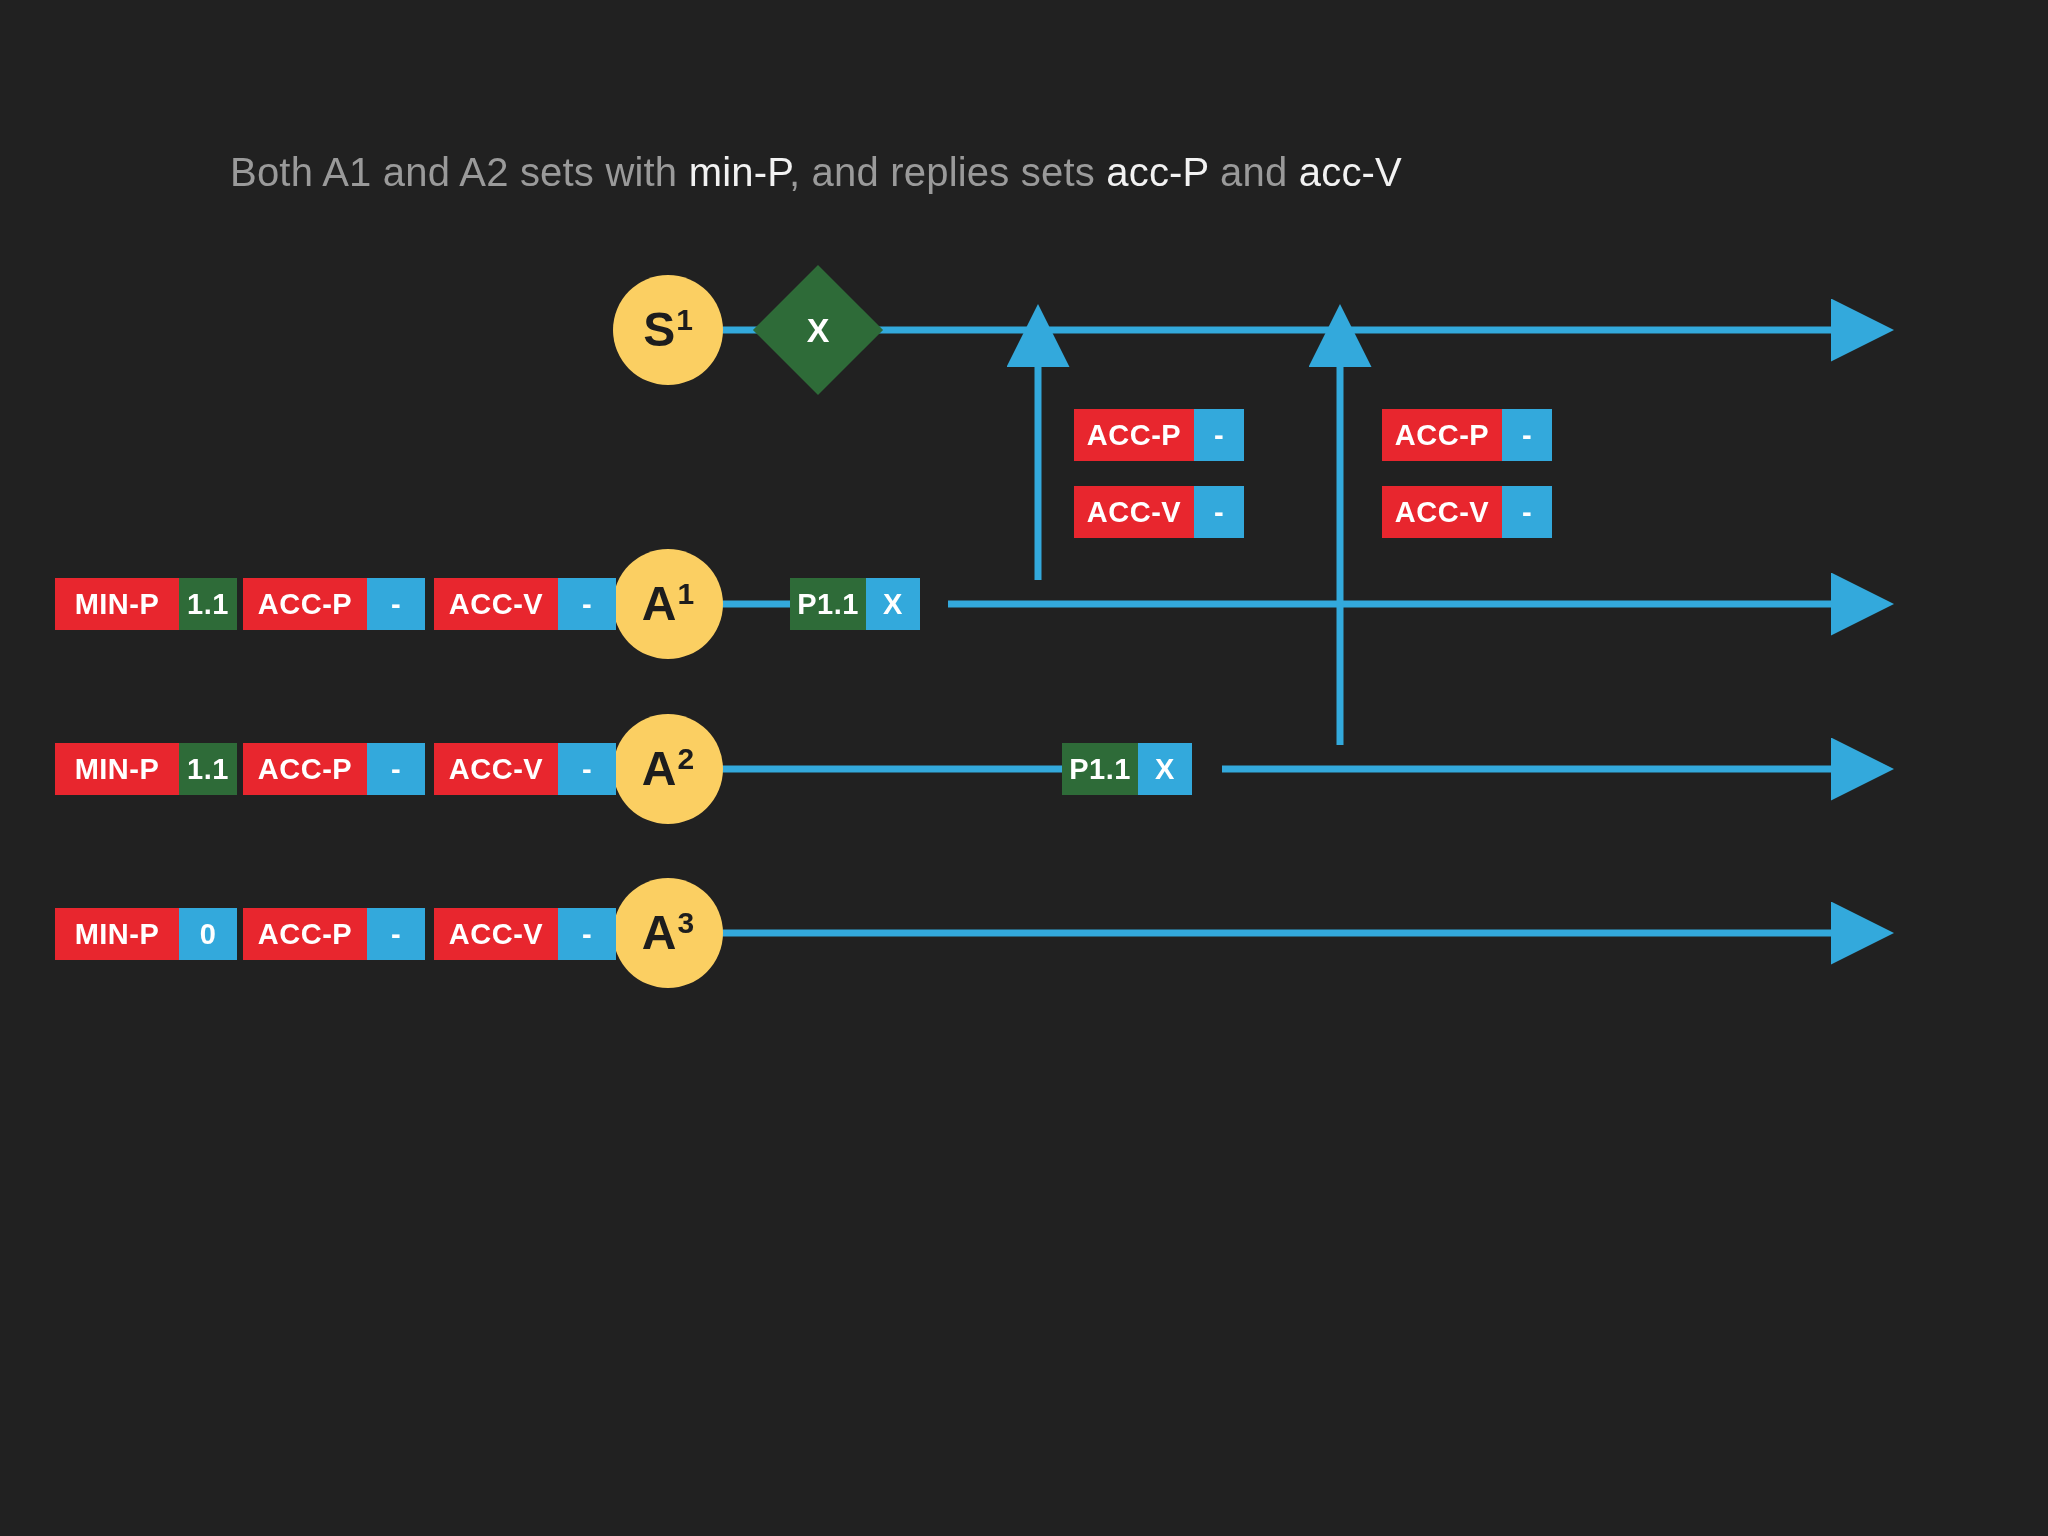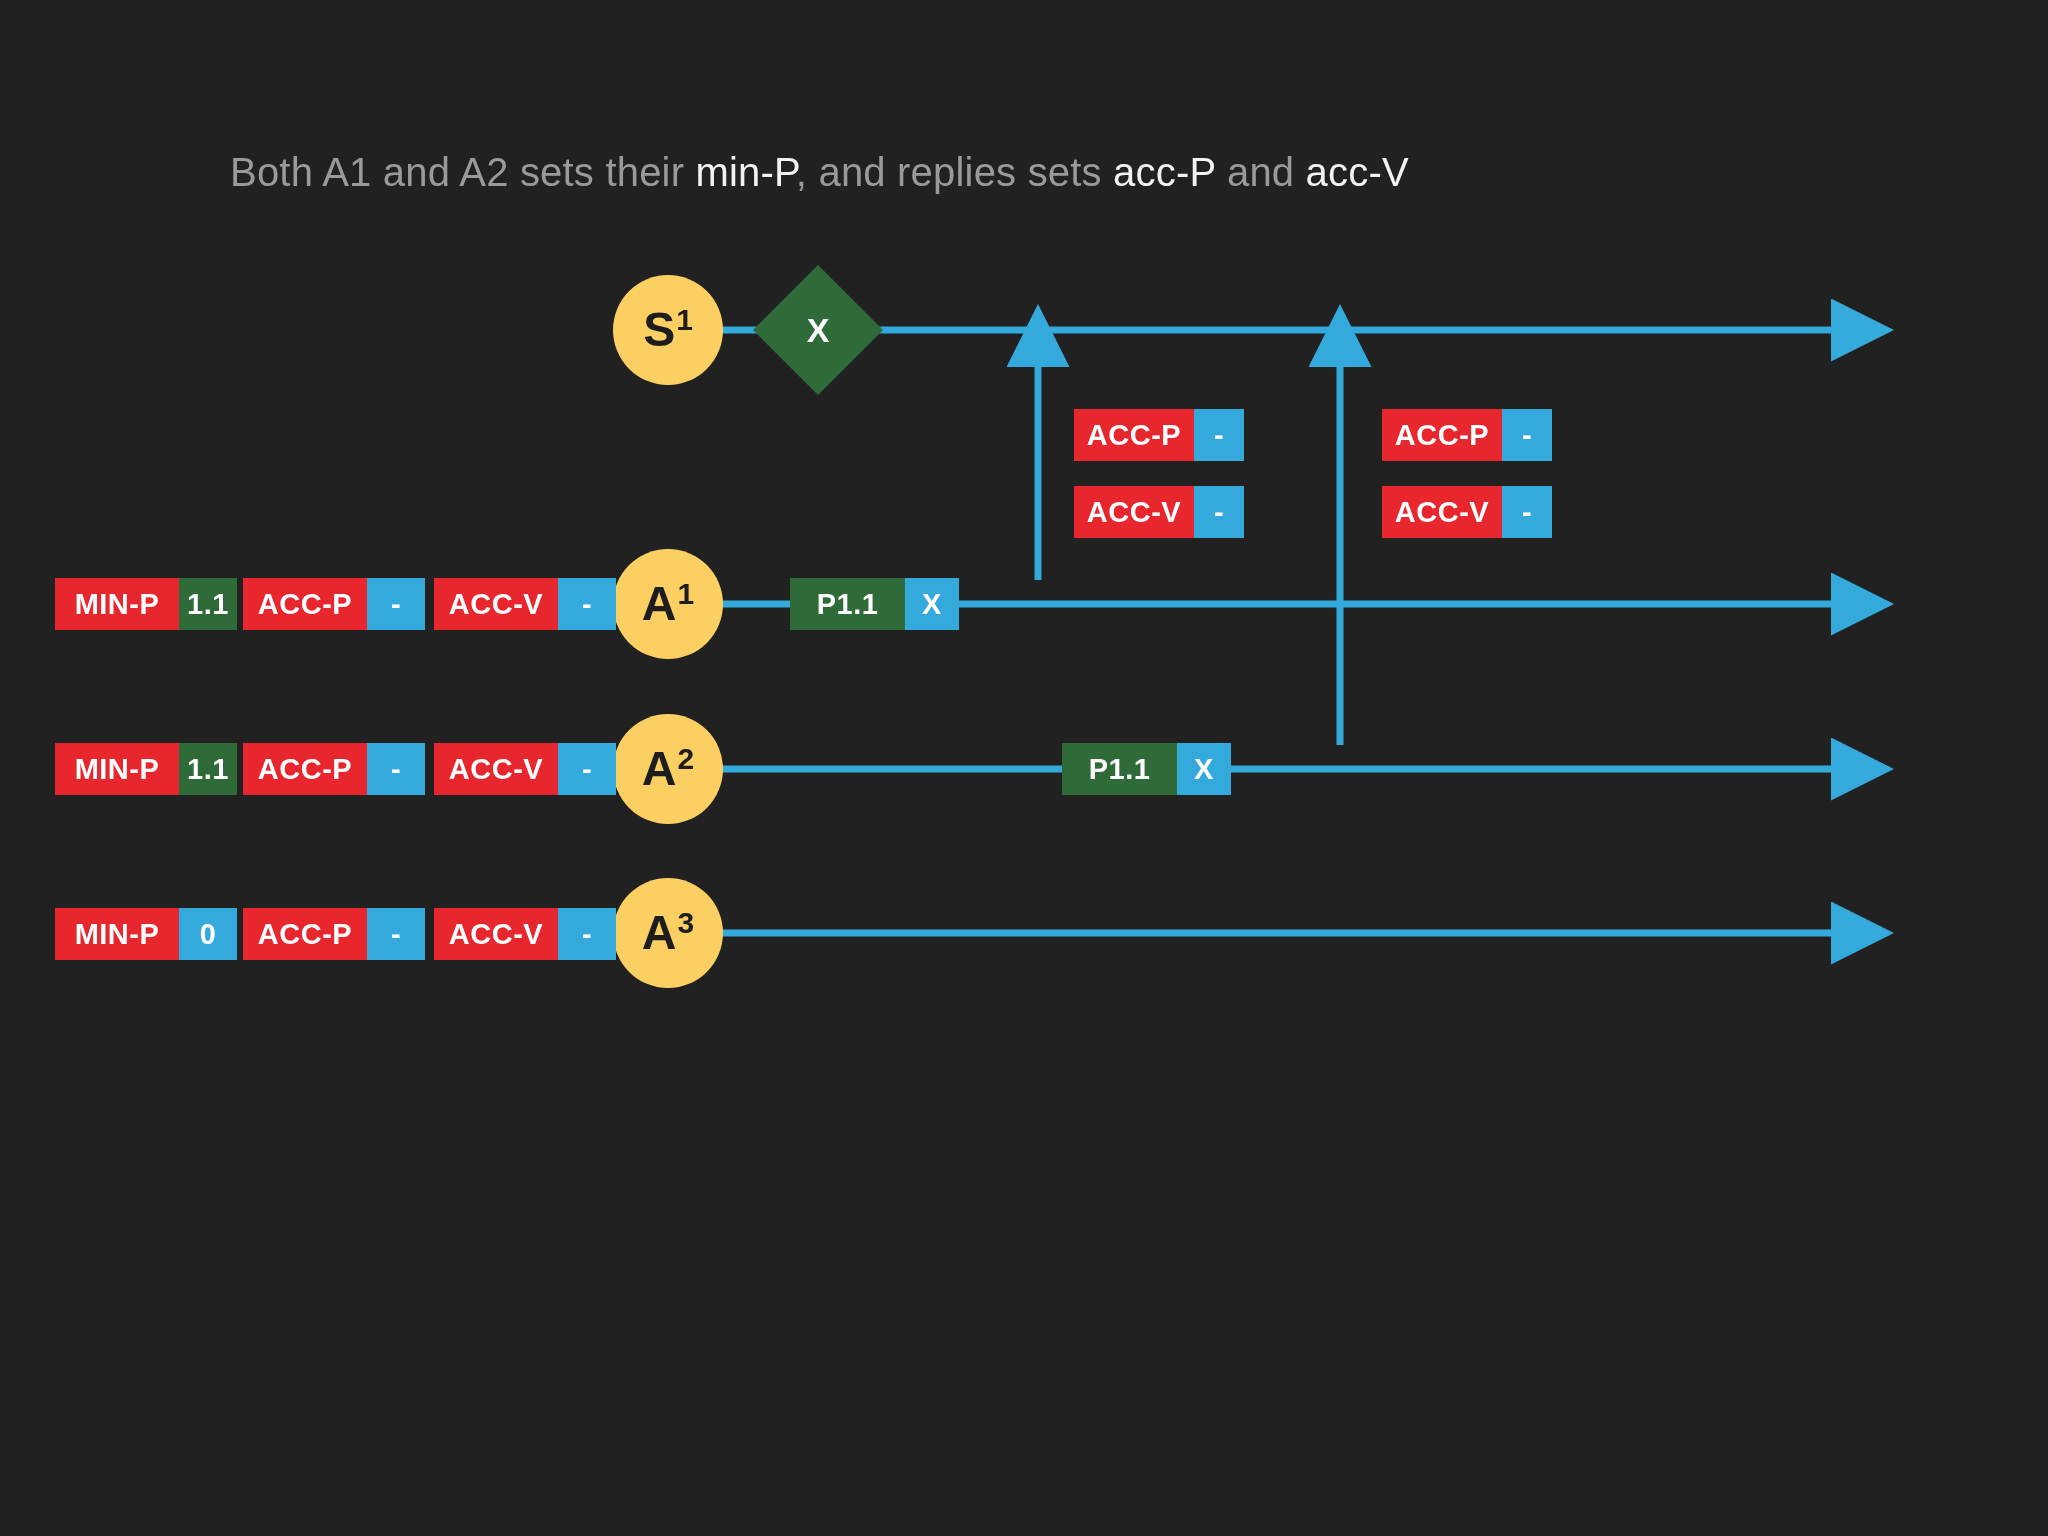--- a/index.html
+++ b/index.html
@@ -126,30 +126,30 @@
   .tag .cell.green { background: #2e6b38; }
   .tag .cell.blue  { background: #33a9dc; }
   .tag .cell.red   { background: #e8262e; }
 
   .tag.w-label .cell.key { width: 124px; }
   .tag.w-label .cell.val { width: 58px; }
 
   .tag.msg .cell.key { width: 120px; }
   .tag.msg .cell.val { width: 50px; }
 
-  .tag.prop .cell.key { width: 115px; }
+  .tag.prop .cell.key { width: 76px; }
   .tag.prop .cell.val { width: 54px; }
 </style>
 </head>
 <body>
 
 <div id="stage">
 
   <div id="title">
-    <span>Both A1 and A2 sets their </span><span class="em">min-P</span><span>, and replies sets </span><span class="em">acc-P</span><span> and </span><span class="em">acc-V</span>
+    <span>Both A1 and A2 sets with </span><span class="em">min-P</span><span>, and replies sets </span><span class="em">acc-P</span><span> and </span><span class="em">acc-V</span>
   </div>
 
 
   <svg id="lines" viewBox="0 0 2048 1536" width="2048" height="1536">
     <defs>
       <marker id="arrowR" markerWidth="9" markerHeight="9" refX="1" refY="4.5" orient="auto" markerUnits="strokeWidth">
         <path d="M0,0 L9,4.5 L0,9 z" fill="#33a9dc"></path>
       </marker>
       <marker id="arrowU" markerWidth="9" markerHeight="9" refX="1" refY="4.5" orient="auto" markerUnits="strokeWidth">
         <path d="M0,0 L9,4.5 L0,9 z" fill="#33a9dc"></path>

